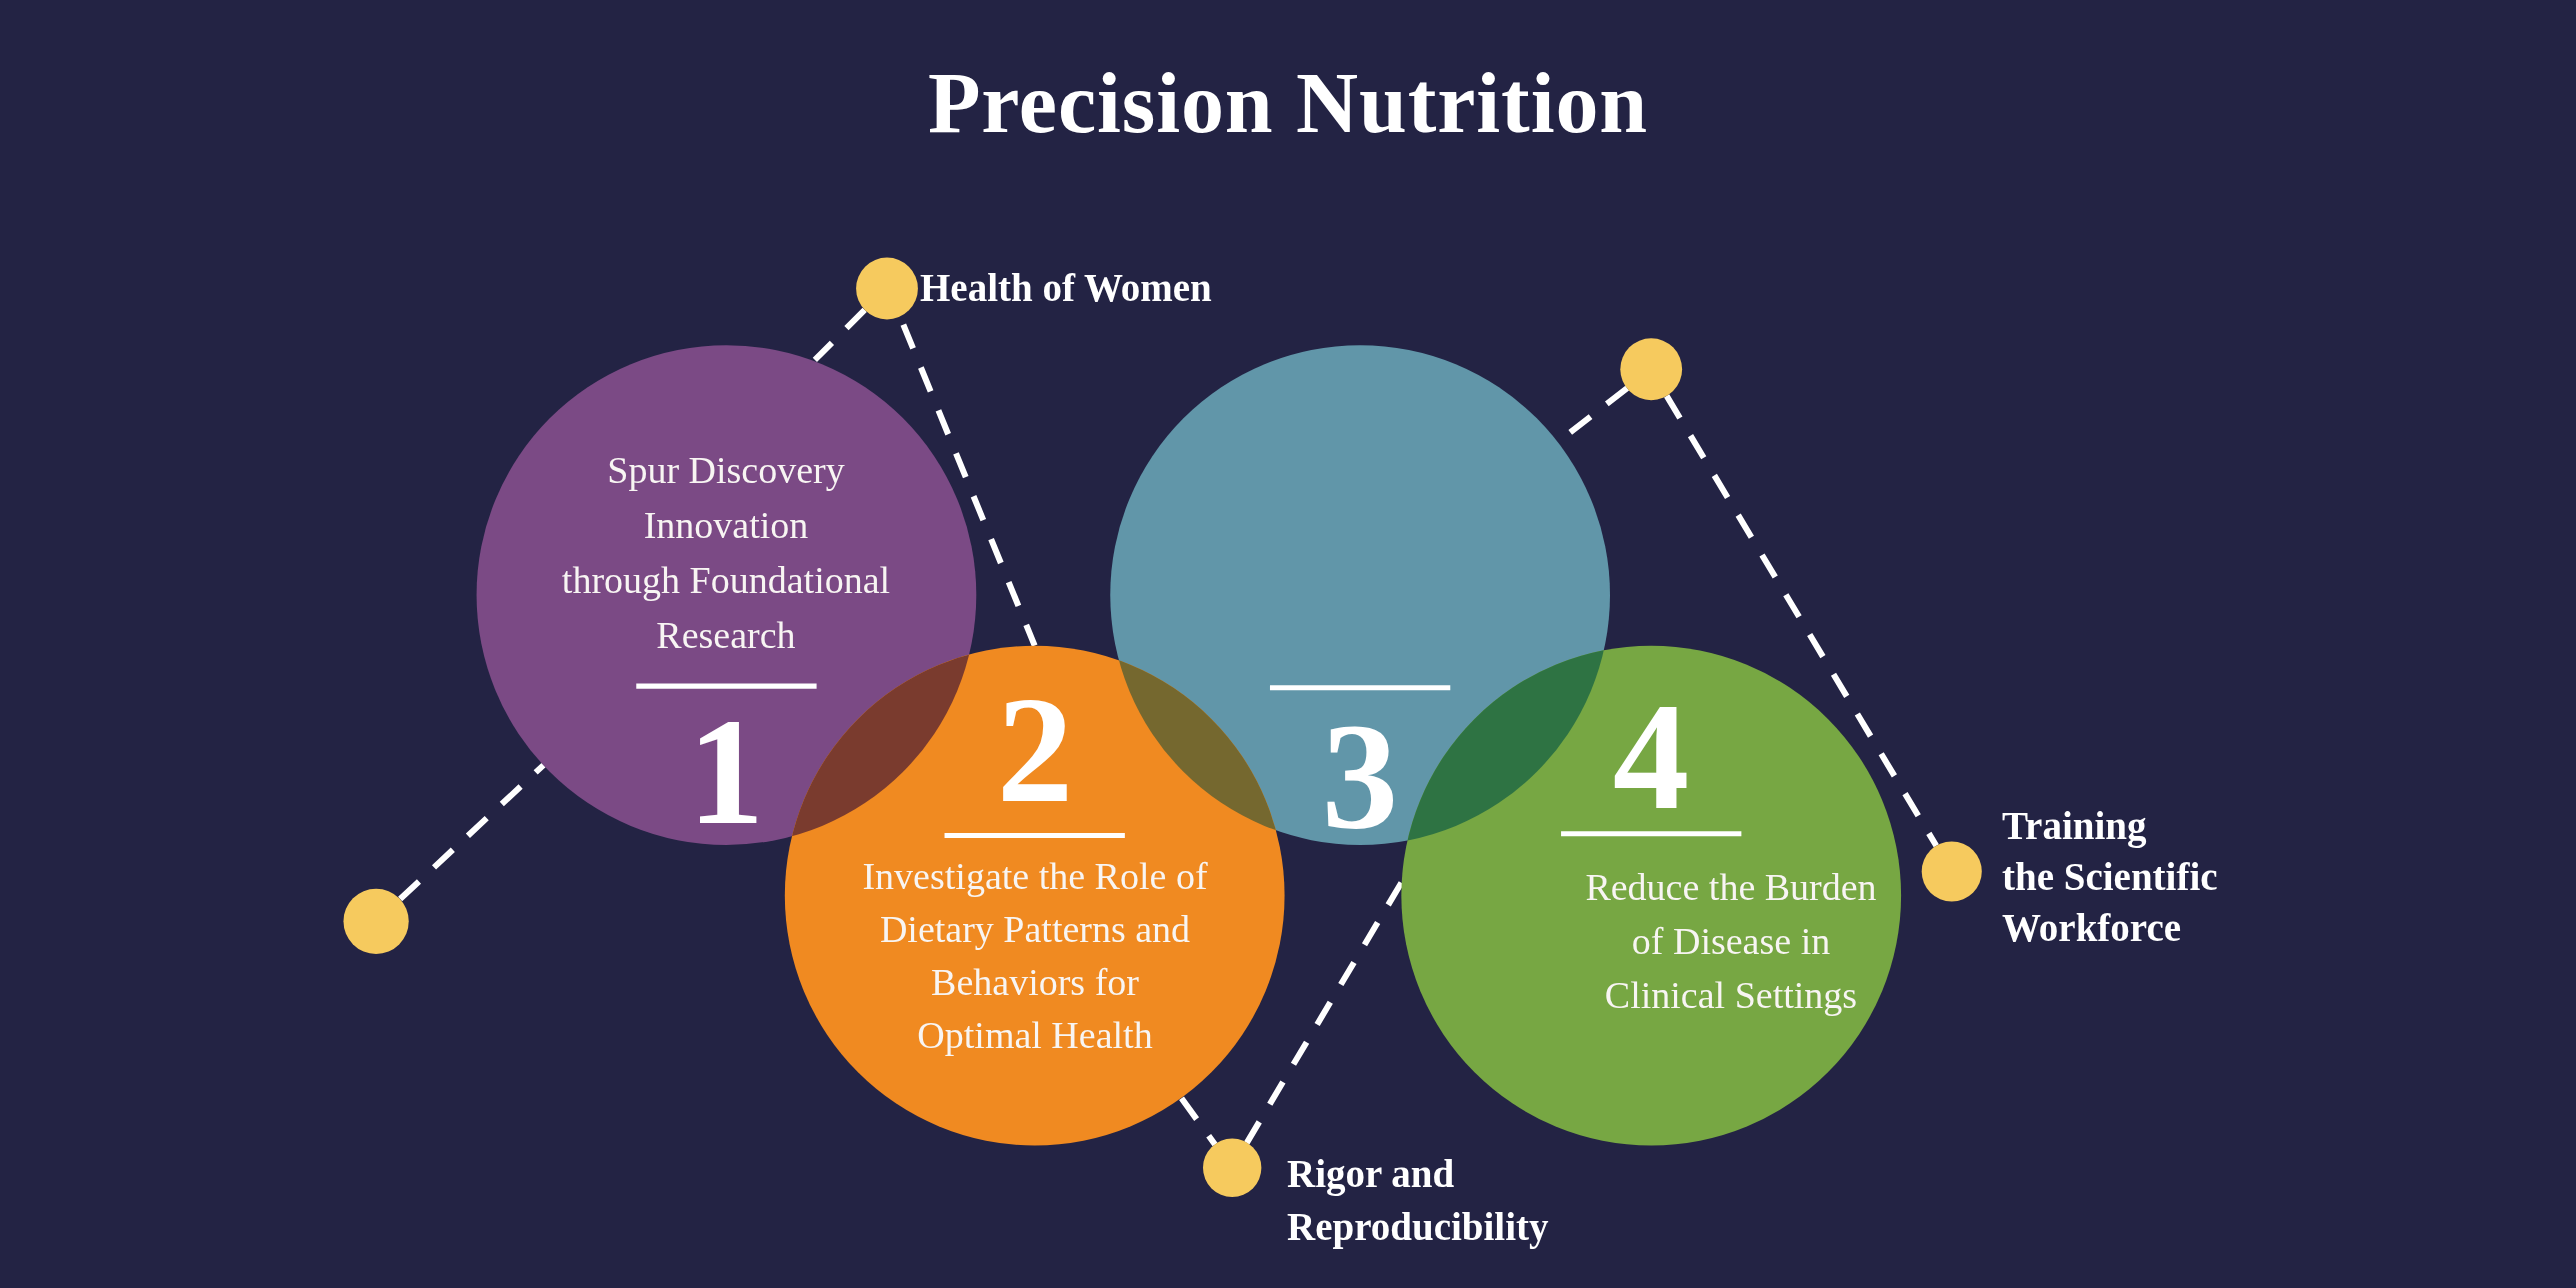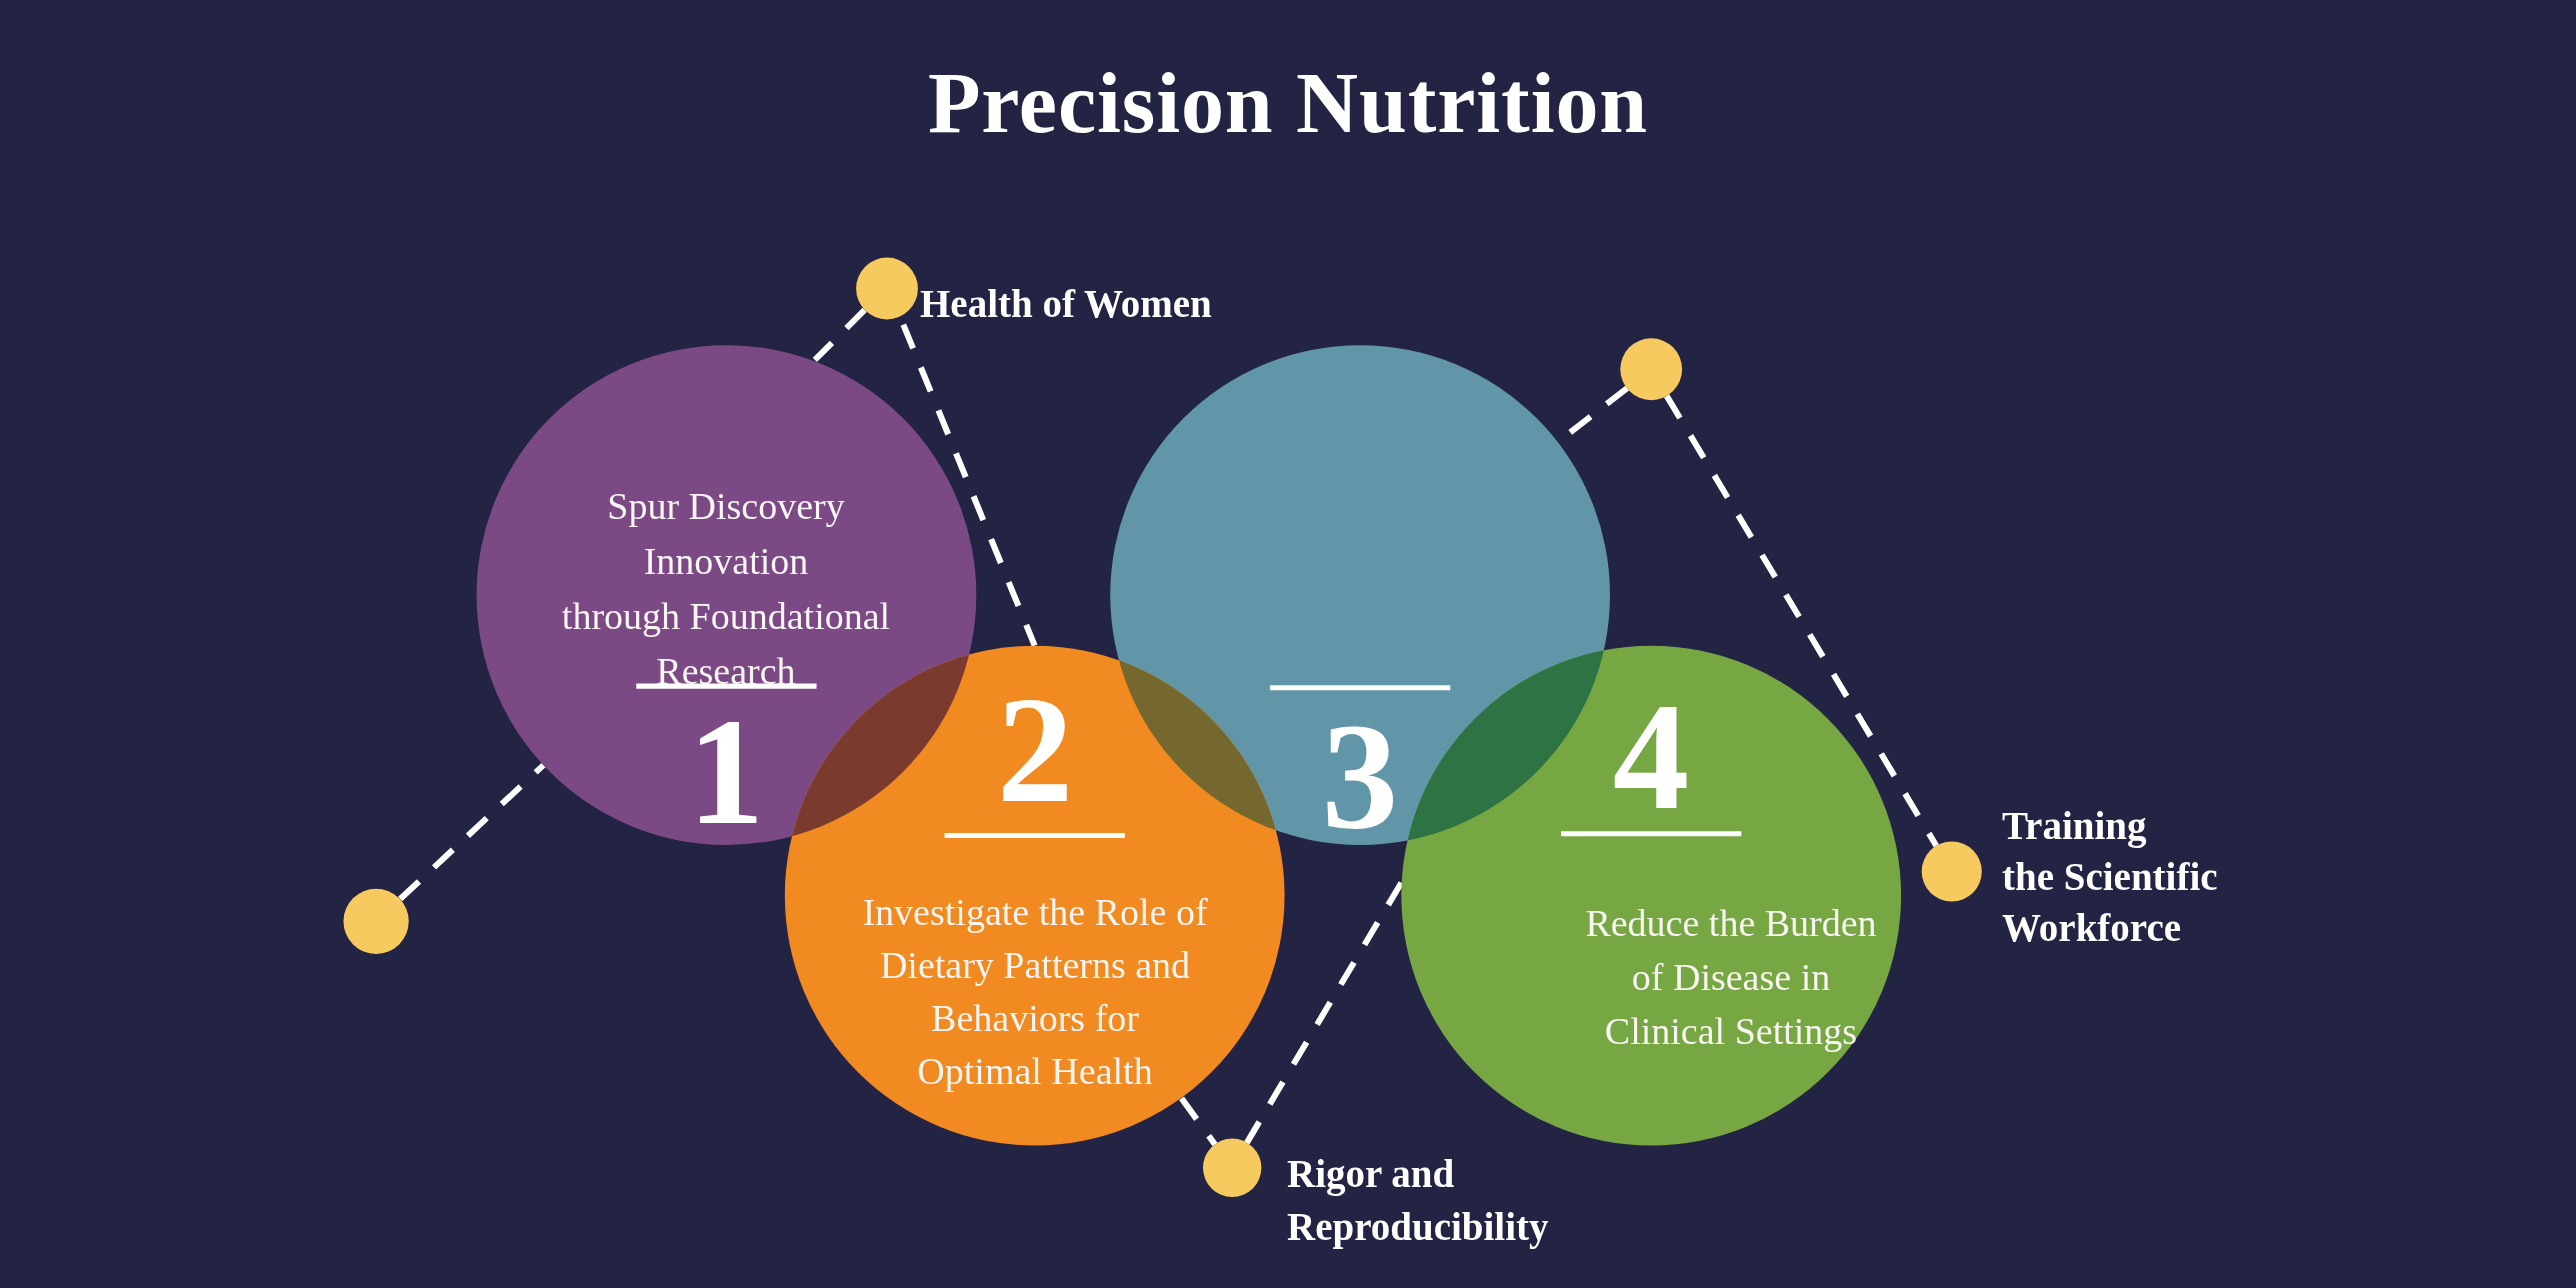--- a/index.html
+++ b/index.html
@@ -27,21 +27,20 @@
     color: #FFFFFF;
   }
   .goal-text {
     position: absolute;
     transform: translateX(-50%);
     text-align: center;
     white-space: pre-line;
     color: #F8F5F3;
     font-size: 38px;
     font-weight: 400;
-    margin-top: 36px;
   }
   .goal-text-1 { left: 726px;  top: 443px;  line-height: 55px; }
   .goal-text-2 { left: 1035px; top: 850px;  line-height: 53px; }
   .goal-text-3 { left: 1360px; top: 443px;  line-height: 55px; }
   .goal-text-4 { left: 1731px; top: 860px; line-height: 54px; }
   .goal-number {
     position: absolute;
     transform: translate(-50%, -50%);
     font-size: 153px;
     font-weight: 700;
@@ -51,21 +50,21 @@
   .goal-number-2 { left: 1035px; top: 749px; }
   .goal-number-3 { left: 1360px; top: 776px; }
   .goal-number-4 { left: 1651px; top: 756px; }
   .theme-label {
     position: absolute;
     color: #FFFFFF;
     font-size: 39px;
     font-weight: 700;
     white-space: pre-line;
   }
-  .label-how      { left: 920px; top: 264px;  line-height: 48px; margin-top: 16px; }
+  .label-how      { left: 920px; top: 264px;  line-height: 48px; }
   .label-ds       { left: 1701px; top: 220px;  line-height: 52px; }
   .label-minority { left: 430px;  top: 903px; line-height: 49px; }
   .label-rigor    { left: 1287px; top: 1147px; line-height: 53px; }
   .label-training { left: 2002px; top: 800px;  line-height: 51px; }
 </style>
 </head>
 <body>
 
 <div class="stage">
 

